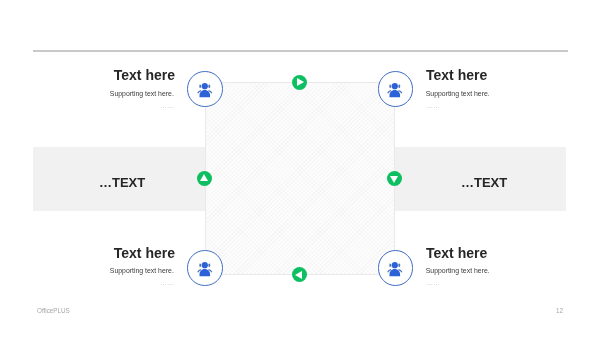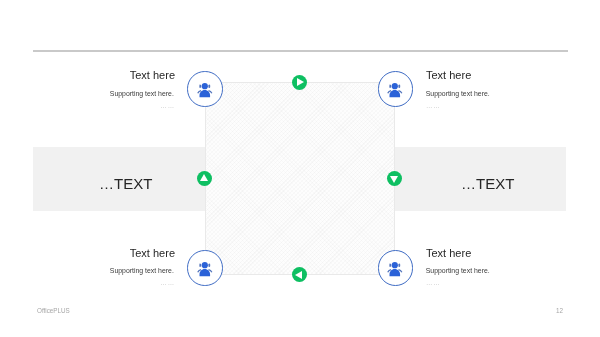--- a/index.html
+++ b/index.html
@@ -54,31 +54,31 @@
   #g-bot{left:291.9px;top:267.0px;}
   #g-left{left:196.8px;top:170.9px;}
   #g-right{left:386.9px;top:170.9px;}
 
   
   .tb{width:160px;}
   .tb.l{text-align:right;}
   .tb.l .s{margin-right:1.2px;}
   .tb.r .s{margin-left:-0.3px;}
   .tb.r{text-align:left;}
-  .tb .h{font-size:11px;font-weight:normal;color:#262626;line-height:12px;}
+  .tb .h{font-size:14px;font-weight:bold;color:#262626;line-height:12px;}
   .tb .s{font-size:6.9px;color:#3a3a3a;line-height:8px;margin-top:8.5px;}
   .tb .t{font-size:6.4px;color:#bdbdbd;line-height:5px;margin-top:5.2px;letter-spacing:0.85px;}
 
   #tb-tl{left:15px;top:69px;}
   #tb-bl{left:15px;top:246.5px;}
   #tb-tr{left:426px;top:69px;}
   #tb-br{left:426px;top:246.5px;}
 
   
-  .bigtext{font-size:15px;font-weight:normal;color:#262626;white-space:nowrap;}
+  .bigtext{font-size:13px;font-weight:bold;color:#262626;white-space:nowrap;}
   #bt-l{left:99px;top:175px;}
   #bt-r{left:461px;top:175px;}
 
   
   #brand{left:37px;top:306.5px;font-size:6.3px;color:#a6a6a6;line-height:8px;}
   #pageno{left:556px;top:307.2px;font-size:6.3px;color:#a6a6a6;line-height:8px;}
 </style>
 </head>
 <body>
 

